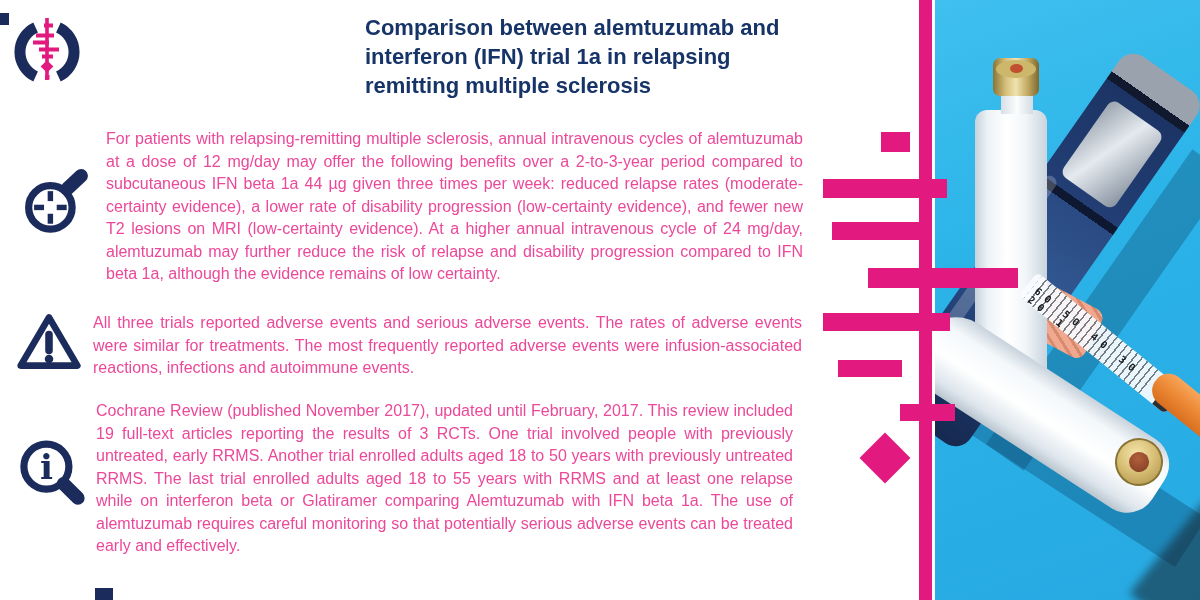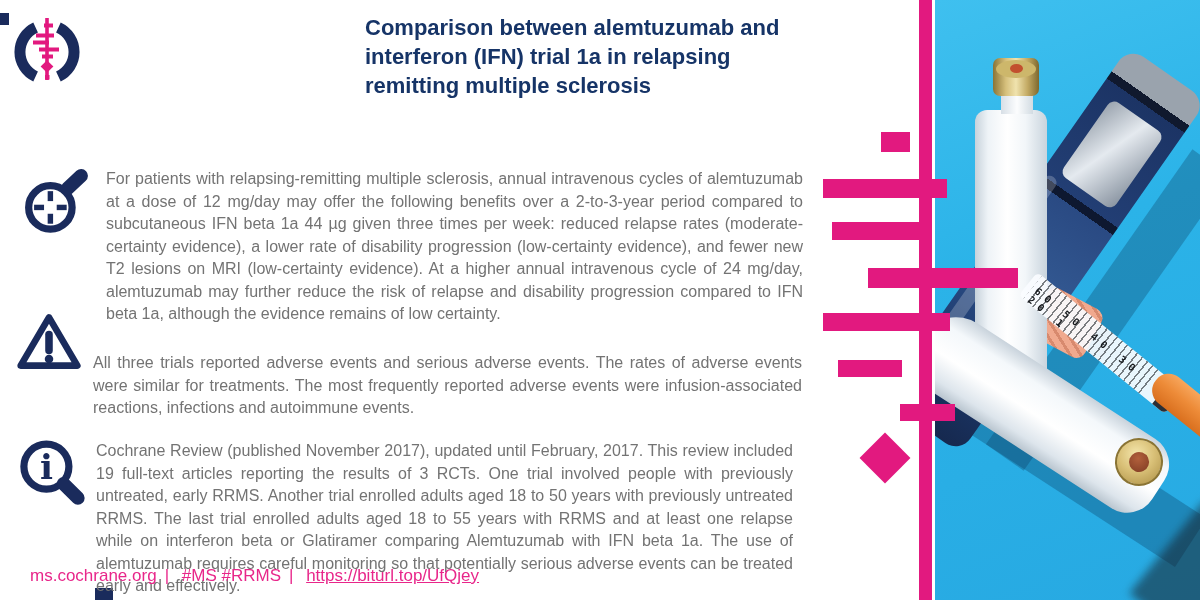--- a/index.html
+++ b/index.html
@@ -5,21 +5,21 @@
   html,body{margin:0;padding:0;background:#ffffff;}
   #canvas{position:relative;width:1200px;height:600px;background:#ffffff;overflow:hidden;
           font-family:"Liberation Sans",sans-serif;}
   
   .logo-mark{position:absolute;left:12px;top:8px;width:70px;height:88px;}
   .brand-name{position:absolute;left:86px;top:16px;font-size:34px;font-weight:bold;color:#1A2B5C;letter-spacing:-0.5px;}
   .brand-subtitle{position:absolute;left:88px;top:56px;font-size:16px;font-weight:bold;color:#E2197F;line-height:19.5px;}
   .page-title{position:absolute;left:365px;top:13px;width:452px;font-size:22px;font-weight:bold;
               color:#163467;line-height:29px;}
   
-  .para{position:absolute;color:#737373;font-size:16px;line-height:22.5px;text-align:justify;margin-top:40px;}
+  .para{position:absolute;color:#ec4899;font-size:16px;line-height:22.5px;text-align:justify;}
   .para1{left:106px;top:128px;width:697px;}
   .para2{left:93px;top:312px;width:709px;}
   .para3{left:96px;top:400px;width:697px;}
   .sec-icon{position:absolute;}
   .icon1{left:16px;top:167px;width:76px;height:70px;}
   .icon2{left:15px;top:310px;width:68px;height:64px;}
   .icon3{left:14px;top:436px;width:72px;height:72px;}
   
   .footer{position:absolute;left:30px;top:566px;font-size:17px;color:#E8268A;font-weight:normal;}
   .footer span{margin-right:6px;}
@@ -120,25 +120,20 @@
   </svg>
   <div class="para para2">All three trials reported adverse events and serious adverse events. The rates of adverse events were similar for treatments. The most frequently reported adverse events were infusion-associated reactions, infections and autoimmune events.</div>
 
   <svg class="sec-icon icon3" viewBox="0 0 80 80">
     <circle cx="36" cy="34" r="25" fill="none" stroke="#1A2B5C" stroke-width="8"></circle>
     <line x1="55" y1="53" x2="71" y2="69" stroke="#1A2B5C" stroke-width="15" stroke-linecap="round"></line>
     <text x="36" y="48" text-anchor="middle" font-family="DejaVu Serif, serif" font-weight="bold" font-size="38" fill="#1A2B5C">i</text>
   </svg>
   <div class="para para3">Cochrane Review (published November 2017), updated until February, 2017. This review included 19 full-text articles reporting the results of 3 RCTs. One trial involved people with previously untreated, early RRMS. Another trial enrolled adults aged 18 to 50 years with previously untreated RRMS. The last trial enrolled adults aged 18 to 55 years with RRMS and at least one relapse while on interferon beta or Glatiramer comparing Alemtuzumab with IFN beta 1a. The use of alemtuzumab requires careful monitoring so that potentially serious adverse events can be treated early and effectively.</div>
 
-  <div class="footer">
-    <span>ms.cochrane.org</span><span class="sep">|</span>
-    <span>#MS #RRMS</span><span class="sep">|</span>
-    <a href="#">https://biturl.top/UfQjey</a>
-  </div>
 
   <div class="photo">
     <div class="pen-shadow"></div>
     <div class="cart-shadow"></div>
     <div class="pen">
       <div class="pen-window"></div>
       <div class="pen-highlight"></div>
     </div>
     <div class="plunger1"></div>
     <div class="plunger2"></div>

